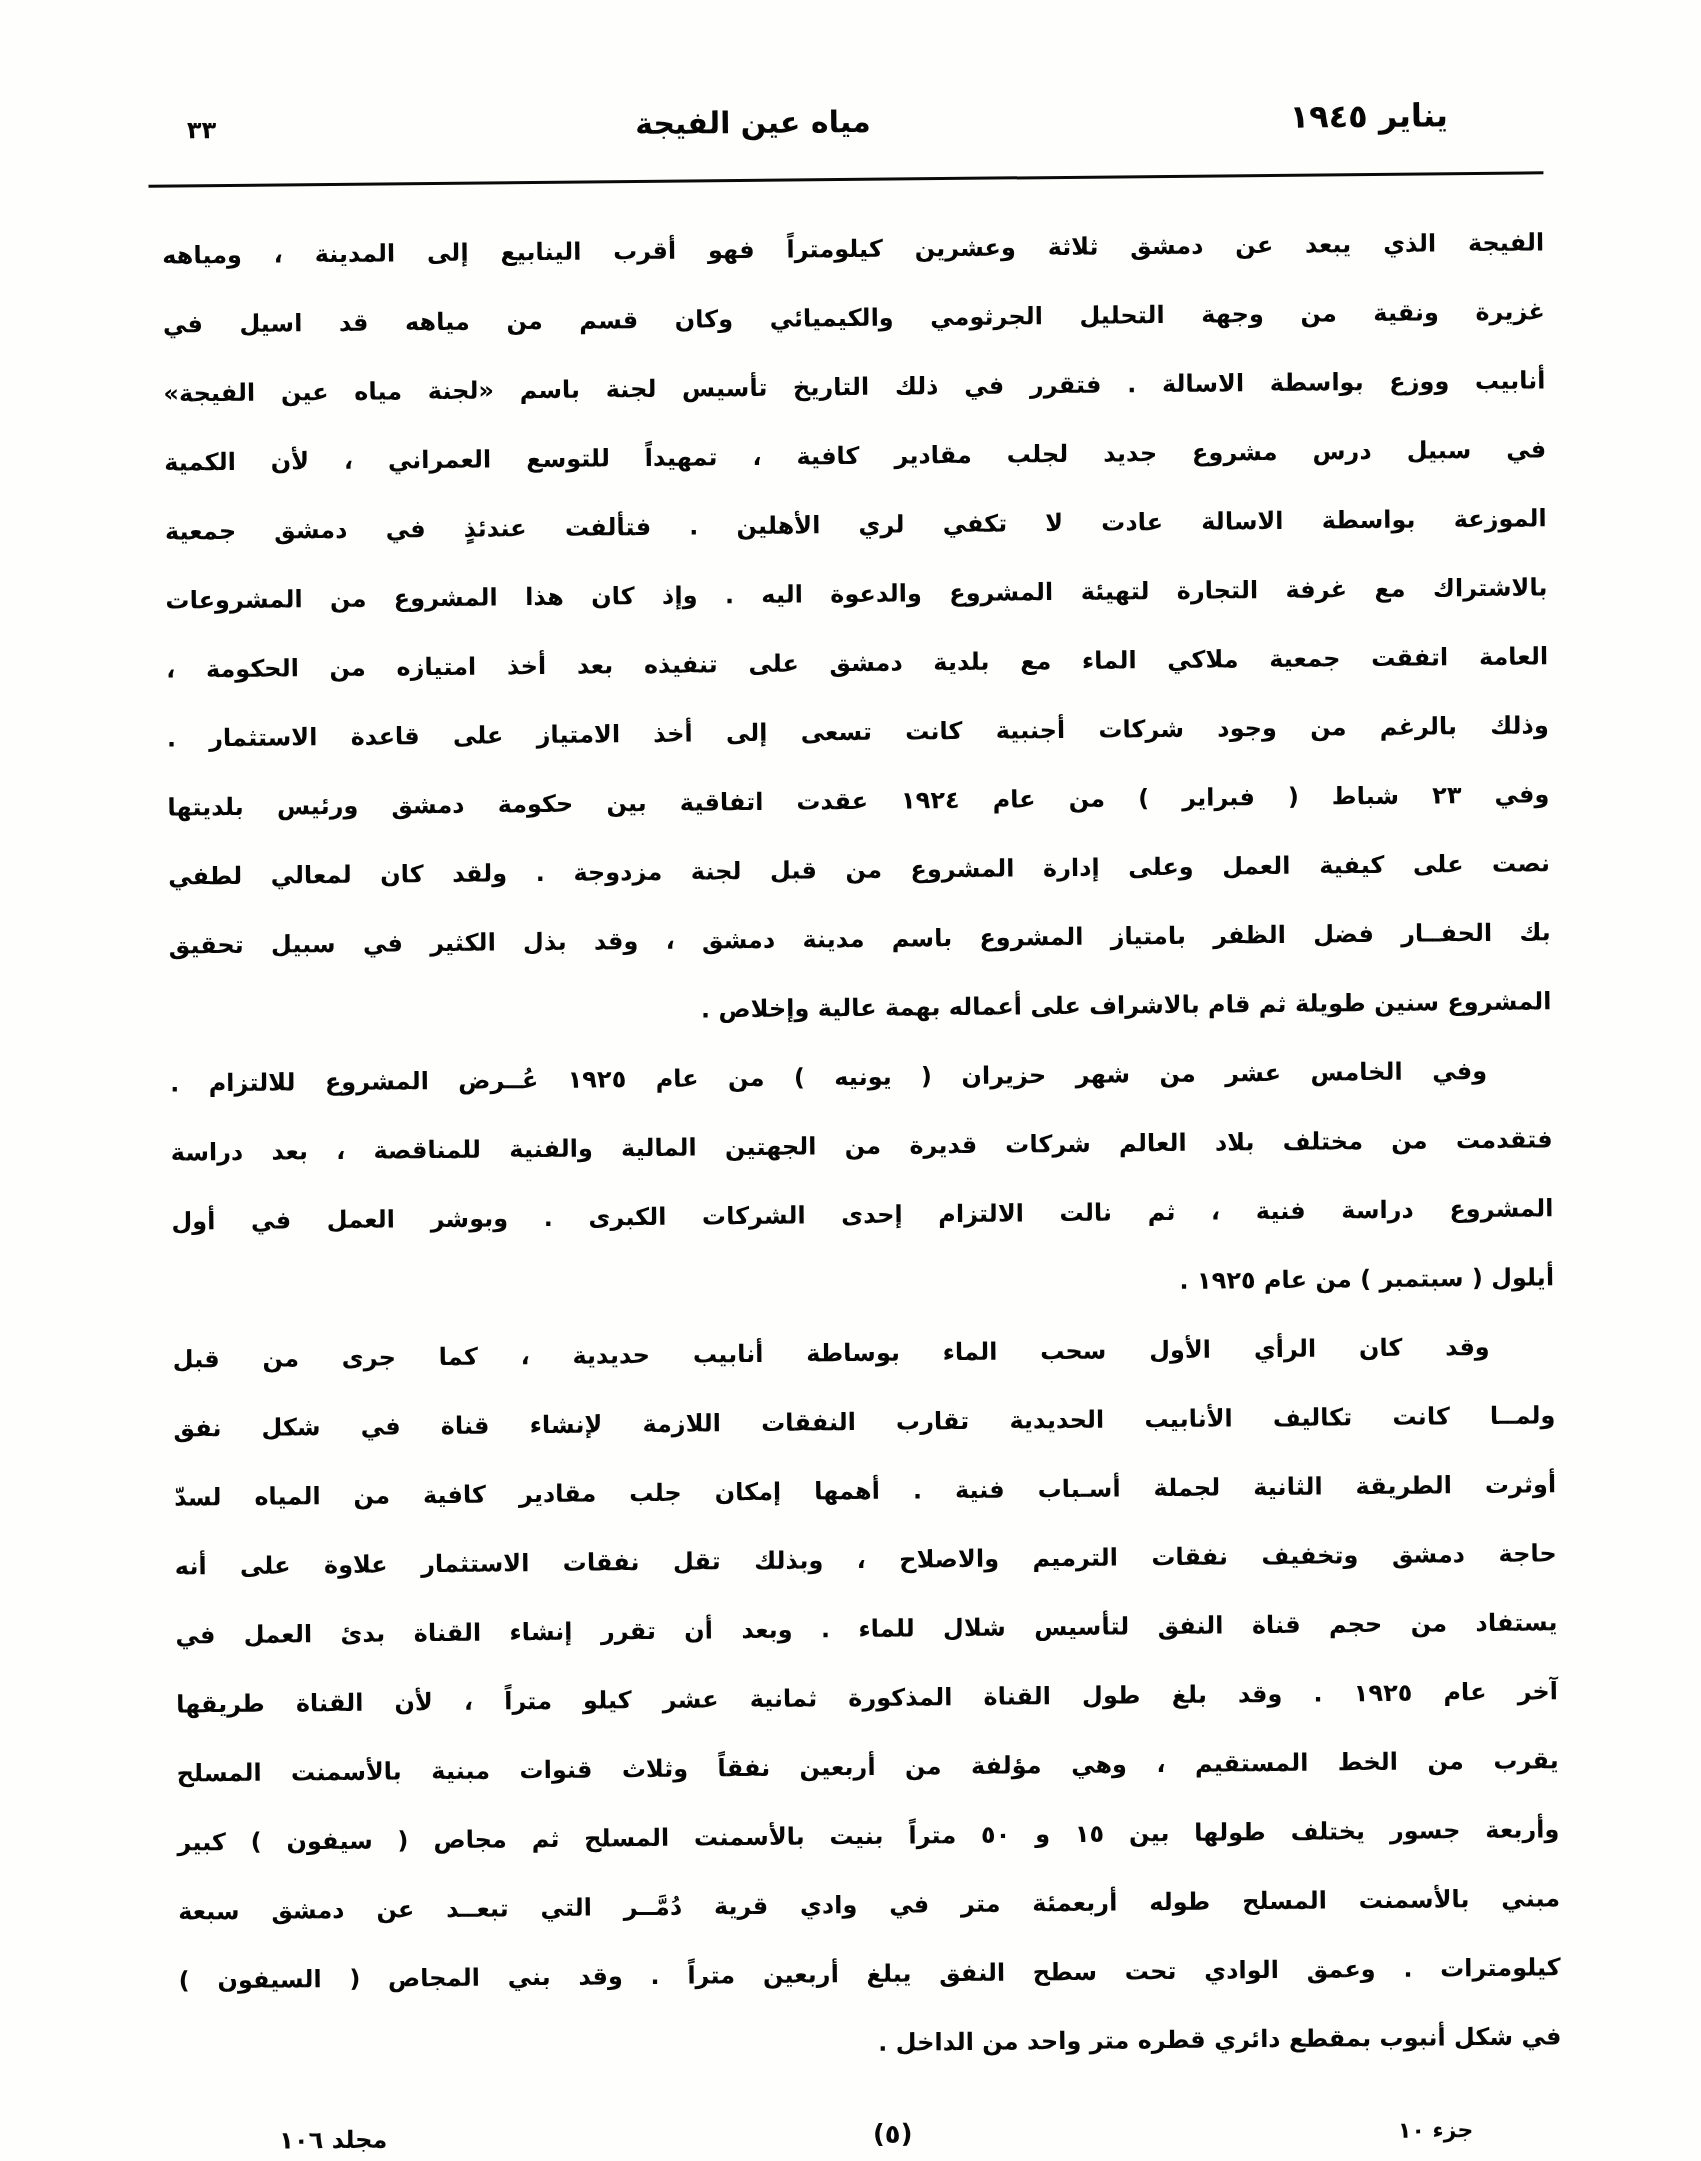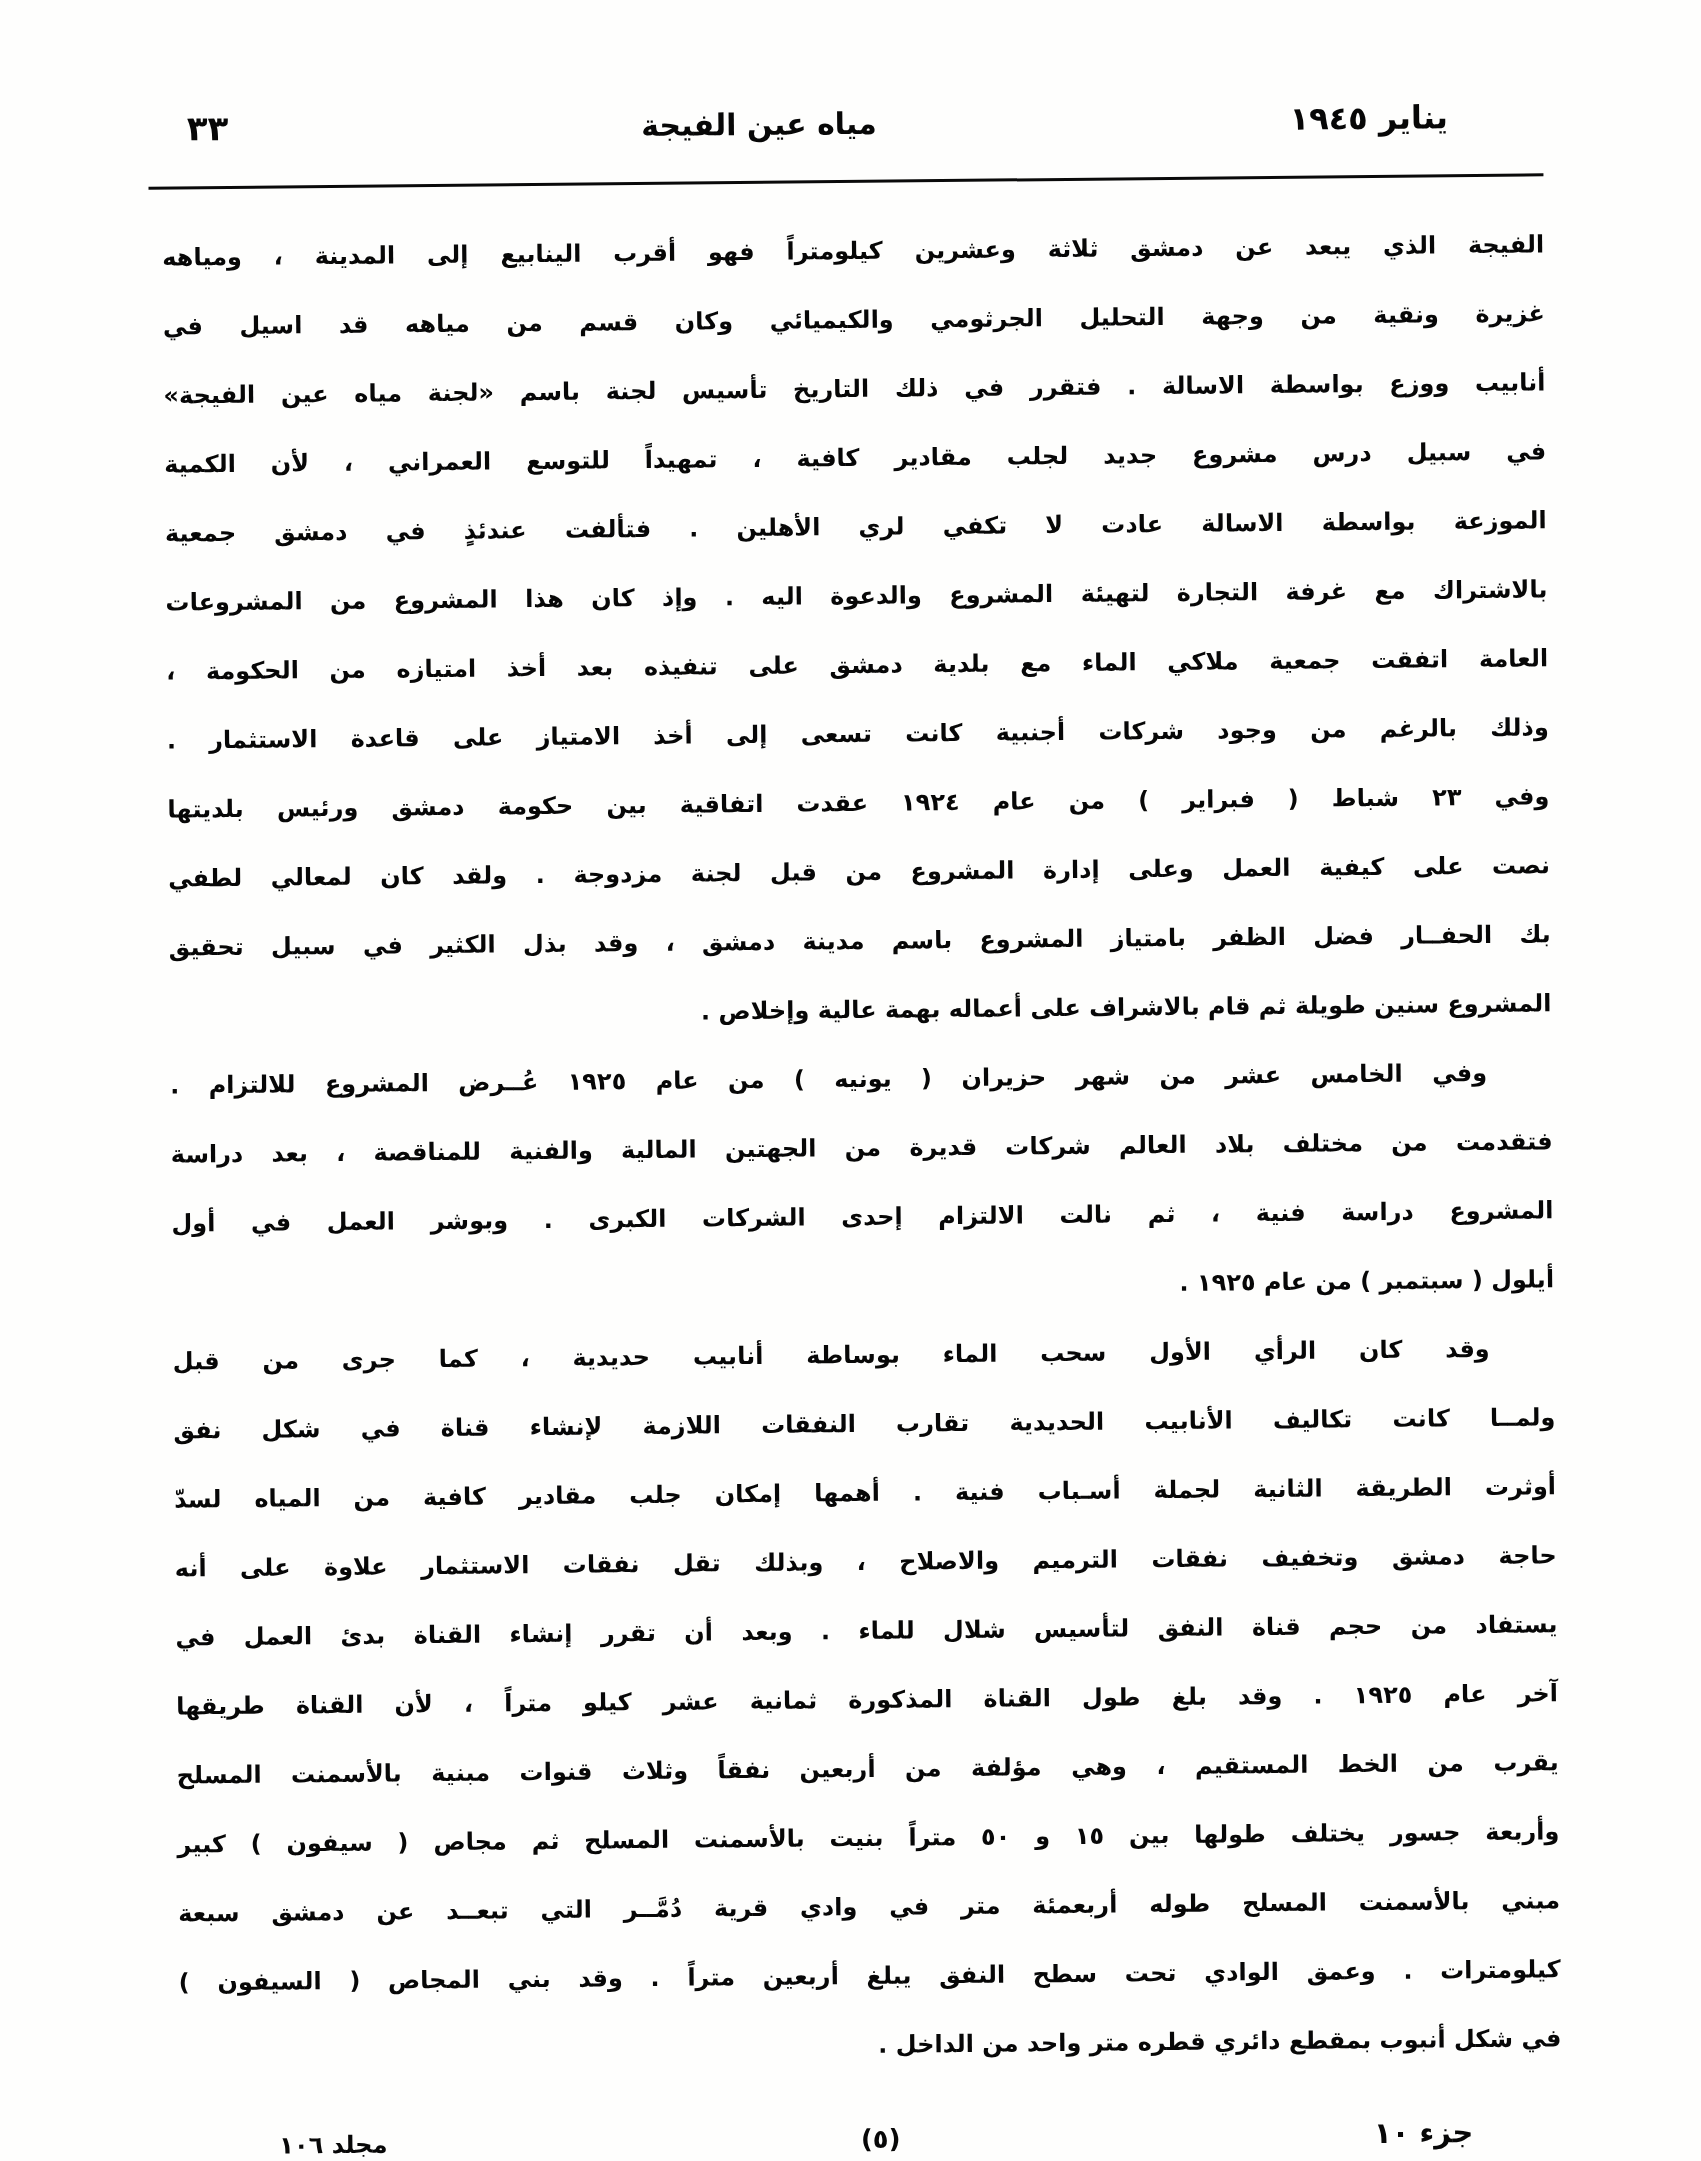--- a/index.html
+++ b/index.html
@@ -24,21 +24,21 @@
   }
   header.page-header {
     display: flex;
     justify-content: space-between;
     align-items: baseline;
     padding: 102px 246px 0 195px;
     font-weight: 700;
   }
   .h-date  { font-size: 32px; letter-spacing: 0; }
   .h-title { font-size: 30px; }
-  .h-page  { font-size: 34px; }
+  .h-page  { font-size: 24px; }
   .rule {
     height: 0;
     border-bottom: 3.9px solid #0a0a0a;
     margin: 38px 151px 0 156px;
   }
   main.body {
     padding: 34px 151px 0 169px; 
     font-weight: 700;
     font-size: 24px;
   }
@@ -62,21 +62,21 @@
     text-indent: 65px; 
   }
   footer.page-footer {
     display: flex;
     justify-content: space-between;
     align-items: baseline;
     padding: 41px 240px 0 268px;
     font-weight: 700;
     font-size: 25px;
   }
-  .f-part { font-size: 29px; }
+  .f-part { font-size: 22px; }
   .f-sig  { font-size: 26px; }
   .f-vol  { font-size: 24px; }
 </style>
 </head>
 <body>
 
 <div class="page">
   <div class="skew">
 
     <header class="page-header">

